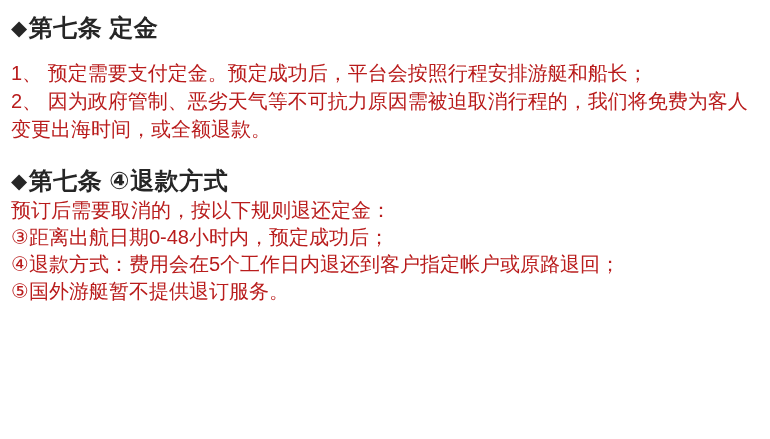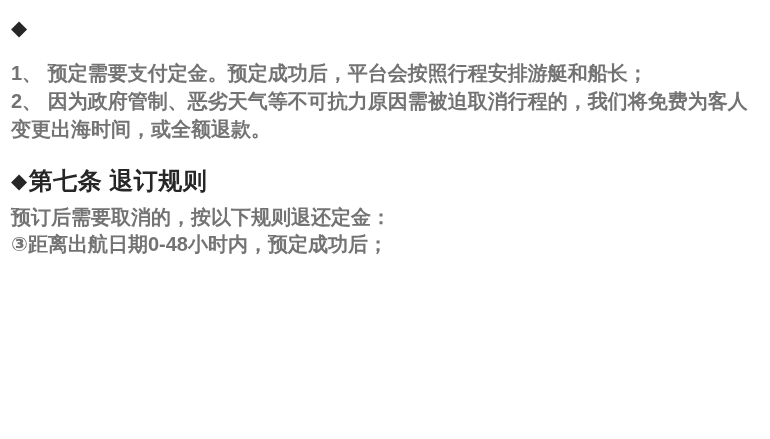--- a/index.html
+++ b/index.html
@@ -31,52 +31,55 @@
     letter-spacing: 0.5px;
   }
   .section-heading .bullet {
     font-size: 21px;
     margin-right: 1px;
   }
   .section-body {
     margin-top: 17px;
     font-size: 20px;
     line-height: 28px;
-    font-weight: 700;
-    color: #737373;
+    font-weight: 400;
+    color: #b91c1c;
   }
   .section-body p {
     margin: 0;
     padding: 0;
   }
   .section-2-heading {
     margin-top: 23px;
   }
   .section-2-body {
-    margin-top: 9px;
+    margin-top: 2px;
     line-height: 27px;
   }
 </style>
 </head>
 <body>
 
 <div class="doc">
 
   <div class="section-heading">
     <span class="bullet">◆</span>
+    <span>第七条 定金</span>
   </div>
 
   <div class="section-body">
     <p>1、 预定需要支付定金。预定成功后，平台会按照行程安排游艇和船长；</p>
     <p>2、 因为政府管制、恶劣天气等不可抗力原因需被迫取消行程的，我们将免费为客人变更出海时间，或全额退款。</p>
   </div>
 
   <div class="section-heading section-2-heading">
     <span class="bullet">◆</span>
-    <span>第七条 退订规则</span>
+    <span>第七条 ④退款方式</span>
   </div>
 
   <div class="section-body section-2-body">
     <p>预订后需要取消的，按以下规则退还定金：</p>
     <p>③距离出航日期0-48小时内，预定成功后；</p>
+    <p>④退款方式：费用会在5个工作日内退还到客户指定帐户或原路退回；</p>
+    <p>⑤国外游艇暂不提供退订服务。</p>
   </div>
 
 </div>
 
 </body></html>

